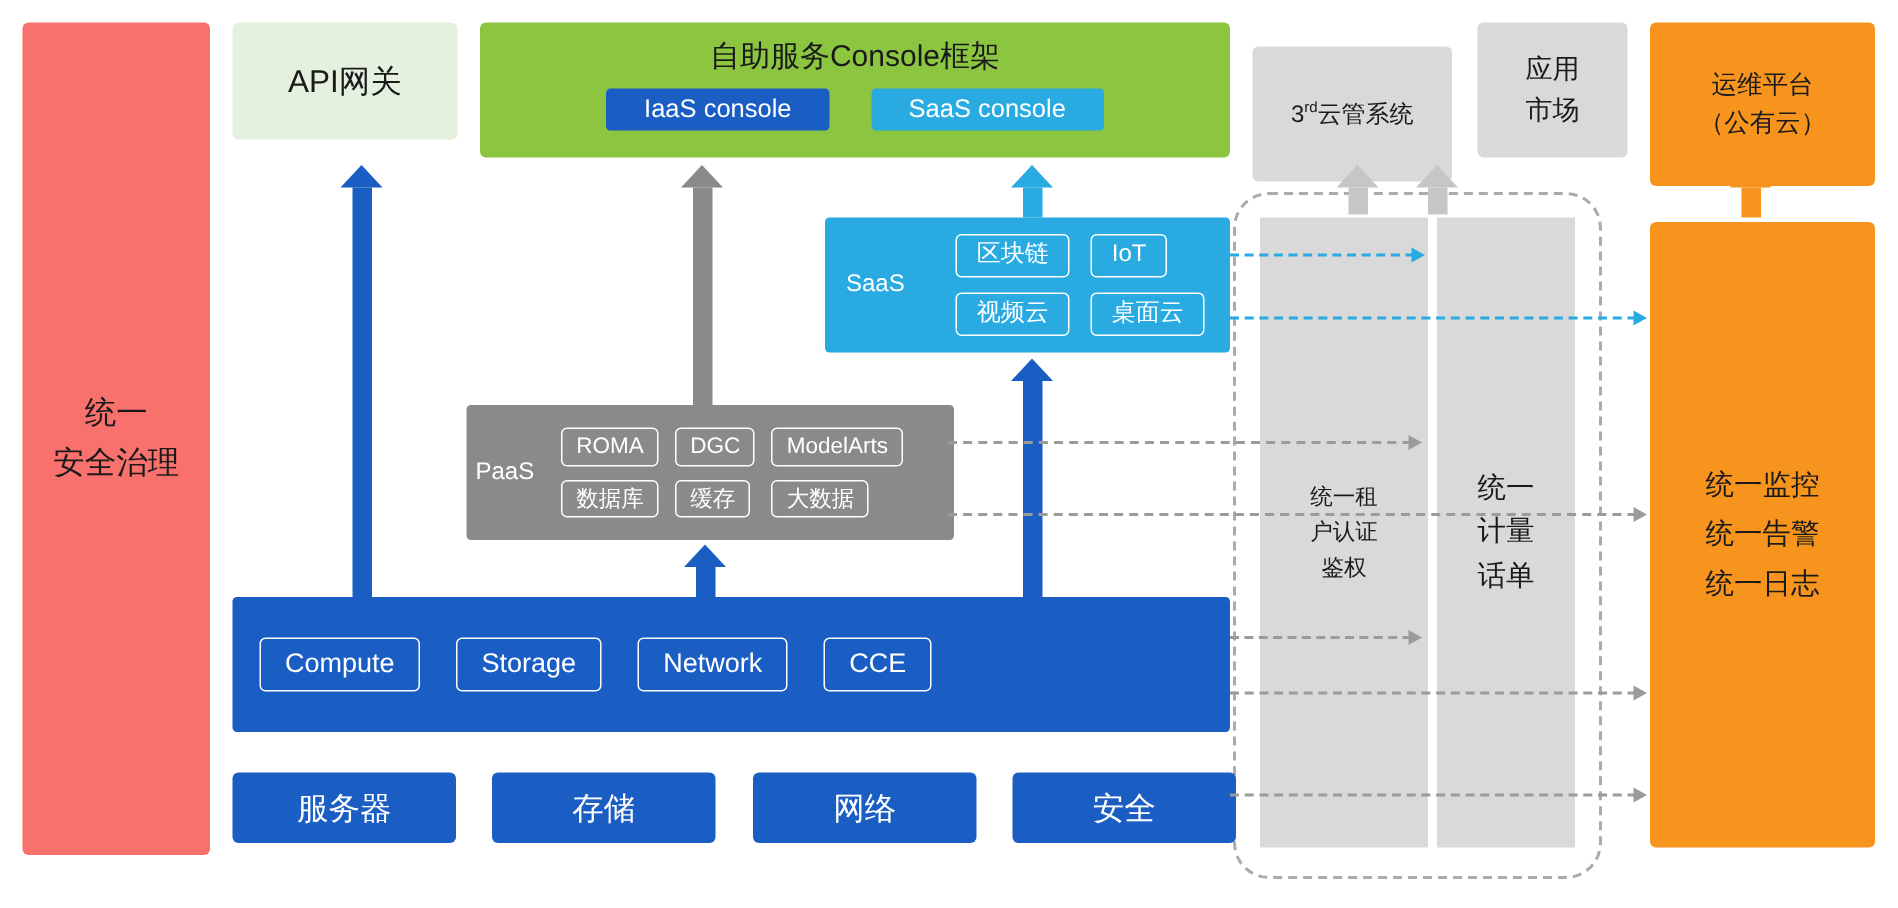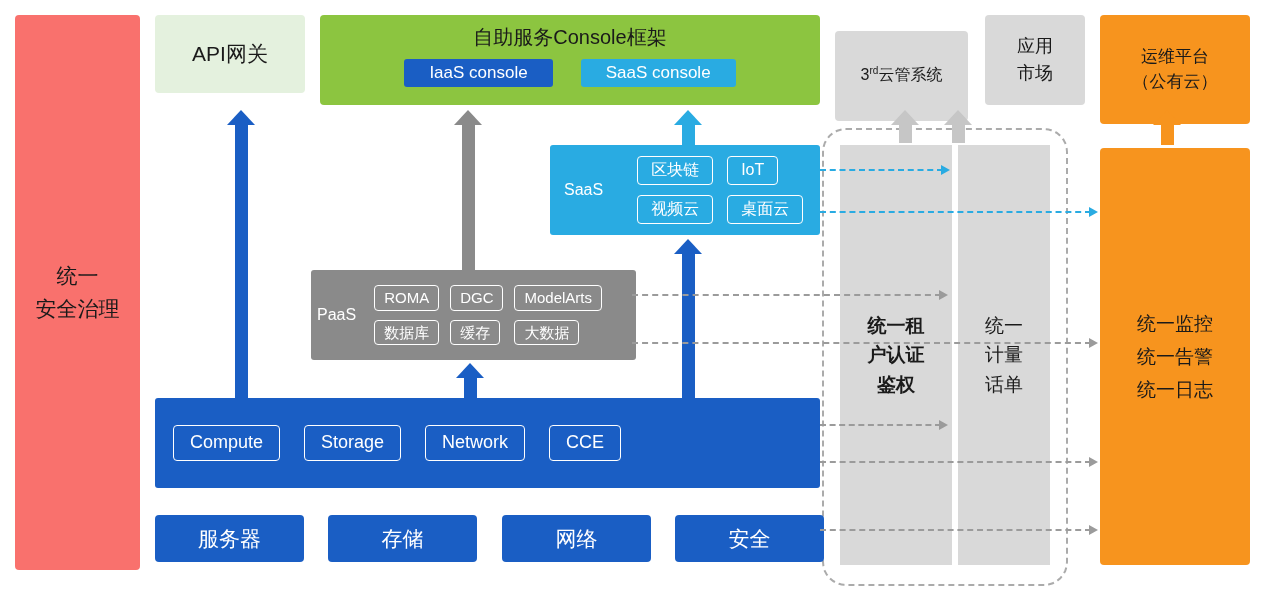--- a/index.html
+++ b/index.html
@@ -73,21 +73,21 @@
   </div>
 
   <div class="abs center multiline bg-lightgray rounded" style="left:985px;top:15px;width:100px;height:90px;font-size:18px;line-height:1.5;">应用
 市场</div>
 
   <div class="abs center multiline bg-orange rounded" style="left:1100px;top:15px;width:150px;height:109px;font-size:17px;line-height:1.45;">运维平台
 （公有云）</div>
 
   <div class="abs dashed-frame" style="left:822px;top:128px;width:246px;height:458px;"></div>
 
-  <div class="abs center multiline bg-lightgray" style="left:840px;top:145px;width:112px;height:420px;font-size:19px;line-height:1.55;font-weight:bold;">统一租
+  <div class="abs center multiline bg-lightgray" style="left:840px;top:145px;width:112px;height:420px;font-size:15px;line-height:1.55;">统一租
 户认证
 鉴权</div>
 
   <div class="abs center multiline bg-lightgray" style="left:958px;top:145px;width:92px;height:420px;font-size:19px;line-height:1.55;">统一
 计量
 话单</div>
 
   <div class="abs center multiline bg-orange rounded" style="left:1100px;top:148px;width:150px;height:417px;font-size:19px;line-height:1.75;">统一监控
 统一告警
 统一日志</div>

